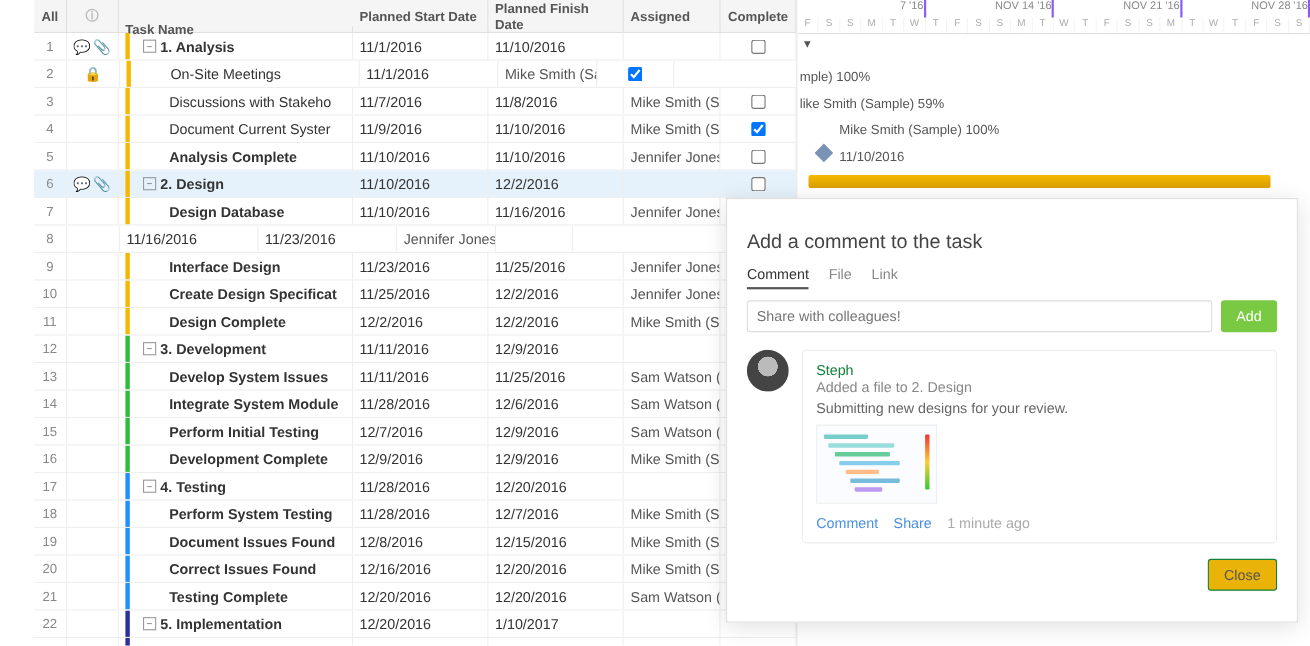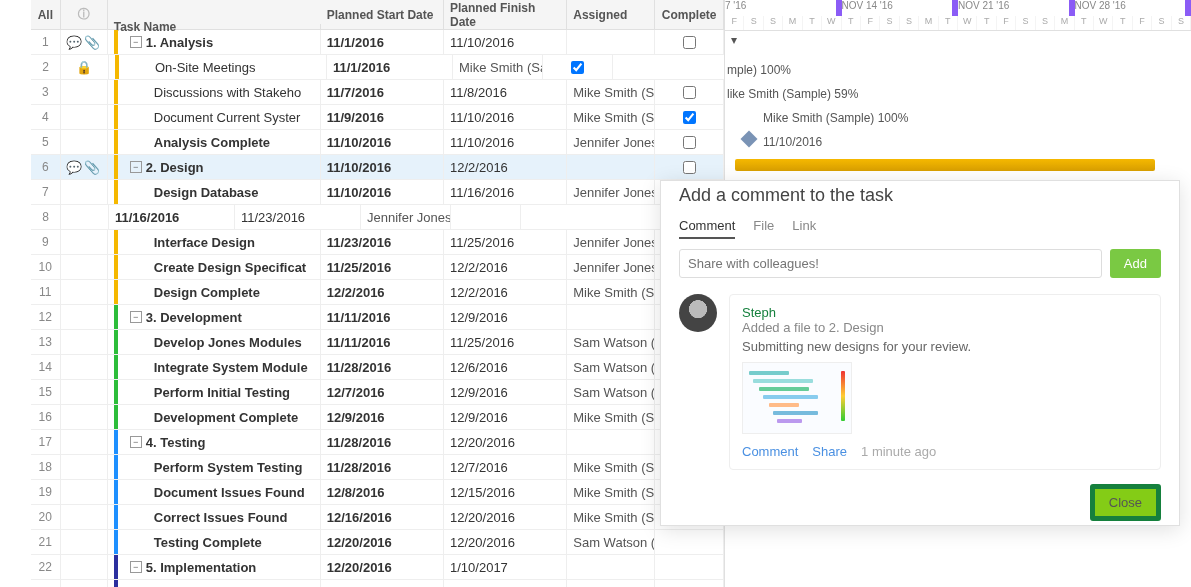--- a/index.html
+++ b/index.html
@@ -17,65 +17,65 @@
 .col-complete { width: 70px; justify-content: center; }
 .row { display: flex; height: 25px; border-bottom: 1px solid #eee; align-items: stretch; }
 .row.selected { background: #e6f2fb; }
 .row > div { display: flex; align-items: center; padding: 0 6px; border-right: 1px solid #eee; overflow: hidden; white-space: nowrap; }
 .rownum { width: 30px; justify-content: center; color: #888; font-size: 12px; }
 .info { width: 48px; justify-content: center; color: #bbb; gap: 2px; }
 .name { width: 218px; position: relative; }
 .colbar { width: 4px; height: 100%; margin-right: 4px; flex-shrink: 0; }
 .toggle { width: 12px; height: 12px; border: 1px solid #999; display: inline-flex; align-items: center; justify-content: center; font-size: 9px; line-height: 1; color: #666; margin-right: 4px; cursor: pointer; flex-shrink: 0; }
 .bold { font-weight: bold; }
-.start { width: 126px; font-weight: bold; }
+.start { width: 126px; }
 .finish { width: 126px; }
 .assigned { width: 90px; color: #555; }
 .complete { width: 70px; justify-content: center; }
 .complete input { pointer-events: auto; }
 .color-yellow { background: #f5b800; }
 .color-green { background: #2dbd3a; }
 .color-blue { background: #1e90ff; }
 .color-navy { background: #2b2f9e; }
 .bubble-icon, .attach-icon, .lock-icon, .info-icon { color: #bbb; }
 
 .right { flex: 1; position: relative; background: #fff; }
 .timeline-header { display: flex; flex-direction: column; border-bottom: 1px solid #e0e0e0; }
 .months { display: flex; height: 16px; font-size: 10px; color: #888; }
-.month { flex: 1; border-right: 6px solid #8b5cf6; text-align: left; }
+.month { flex: 1; border-right: 2px solid #8b5cf6; text-align: right; }
 .days { display: flex; height: 14px; font-size: 9px; color: #aaa; }
 .day { flex: 1; text-align: center; border-right: 1px solid #f4f4f4; }
 .gantt-body { position: relative; height: 160px; font-size: 12px; color: #555; padding-top: 4px; }
 .glabel { position: absolute; white-space: nowrap; }
 .marker { position: absolute; left: 6px; }
 .diamond { width: 12px; height: 12px; background: #7a93b5; transform: rotate(45deg); display: inline-block; }
 .gbar { position: absolute; height: 12px; background: linear-gradient(#f5b800,#d89f00); border-radius: 2px; }
 .gbar.long { left: 10px; width: 420px; top: 128px; }
 
-.panel { position: absolute; left: 660px; top: 180px; width: 520px; background: #fff; border: 1px solid #e0e0e0; box-shadow: 0 4px 20px rgba(0,0,0,0.12); padding: 4px 18px; }
+.panel { position: absolute; left: 660px; top: 180px; width: 520px; background: #fff; border: 1px solid #e0e0e0; box-shadow: 0 4px 20px rgba(0,0,0,0.12); padding: 28px 18px; }
 .panel h2 { font-size: 18px; font-weight: normal; color: #444; margin-bottom: 12px; }
 .tabs { display: flex; gap: 18px; font-size: 13px; margin-bottom: 10px; }
 .tab { color: #888; cursor: pointer; padding-bottom: 4px; }
 .tab.active { color: #333; border-bottom: 2px solid #555; }
 .input-row { display: flex; gap: 8px; margin-bottom: 16px; }
 .input-row input { flex: 1; border: 1px solid #ddd; border-radius: 3px; padding: 6px 8px; font-size: 13px; }
 .addbtn { background: #7ac943; color: #fff; border: none; border-radius: 3px; padding: 6px 14px; font-size: 13px; cursor: pointer; }
 .comment-card { display: flex; gap: 12px; }
 .avatar { width: 38px; height: 38px; border-radius: 50%; background: #444 radial-gradient(circle at 50% 40%, #bbb 30%, #444 31%); flex-shrink: 0; }
 .cbody { flex: 1; border: 1px solid #eee; border-radius: 4px; padding: 10px 12px; position: relative; }
 .cbody .author { color: #15803d; font-size: 13px; }
 .cbody .meta { color: #888; font-size: 13px; margin-bottom: 4px; }
 .cbody .text { color: #666; font-size: 13px; margin-bottom: 8px; }
 .thumb { width: 110px; height: 72px; border: 1px solid #eee; background: #fafcff; position: relative; margin-bottom: 10px; }
 .thumb .tb { position: absolute; height: 4px; border-radius: 1px; }
 .actions { display: flex; gap: 14px; font-size: 13px; align-items: center; }
 .actions a { color: #4a90e2; cursor: pointer; }
 .actions .ts { color: #aaa; }
 .panel-footer { text-align: right; margin-top: 14px; }
-.closebtn { background: #84cc16; border: 5px solid #15803d; border-radius: 3px; padding: 6px 14px; font-size: 13px; cursor: pointer; color: #555; }
+.closebtn { background: #eab308; border: 1px solid #15803d; border-radius: 3px; padding: 6px 14px; font-size: 13px; cursor: pointer; color: #555; }
 </style>
 </head>
 <body>
 
 <div class="app">
   <div class="left">
     <div class="header-row">
       <div class="col-all">All</div>
       <div class="col-info">
           <span class="info-icon">ⓘ</span>
@@ -261,21 +261,21 @@
           <div class="complete">
             <input type="checkbox" style="">
           </div>
         </div>
         <div class="row">
           <div class="rownum">13</div>
           <div class="info"></div>
           <div class="name">
             <span class="colbar color-green"></span>
             <span style="width:32px;flex-shrink:0"></span>
-            <span class="bold">Develop Jones Modules</span>
+            <span class="bold">Develop System Issues</span>
           </div>
           <div class="start">11/11/2016</div>
           <div class="finish">11/25/2016</div>
           <div class="assigned">Sam Watson (S</div>
           <div class="complete"></div>
         </div>
         <div class="row">
           <div class="rownum">14</div>
           <div class="info"></div>
           <div class="name">

